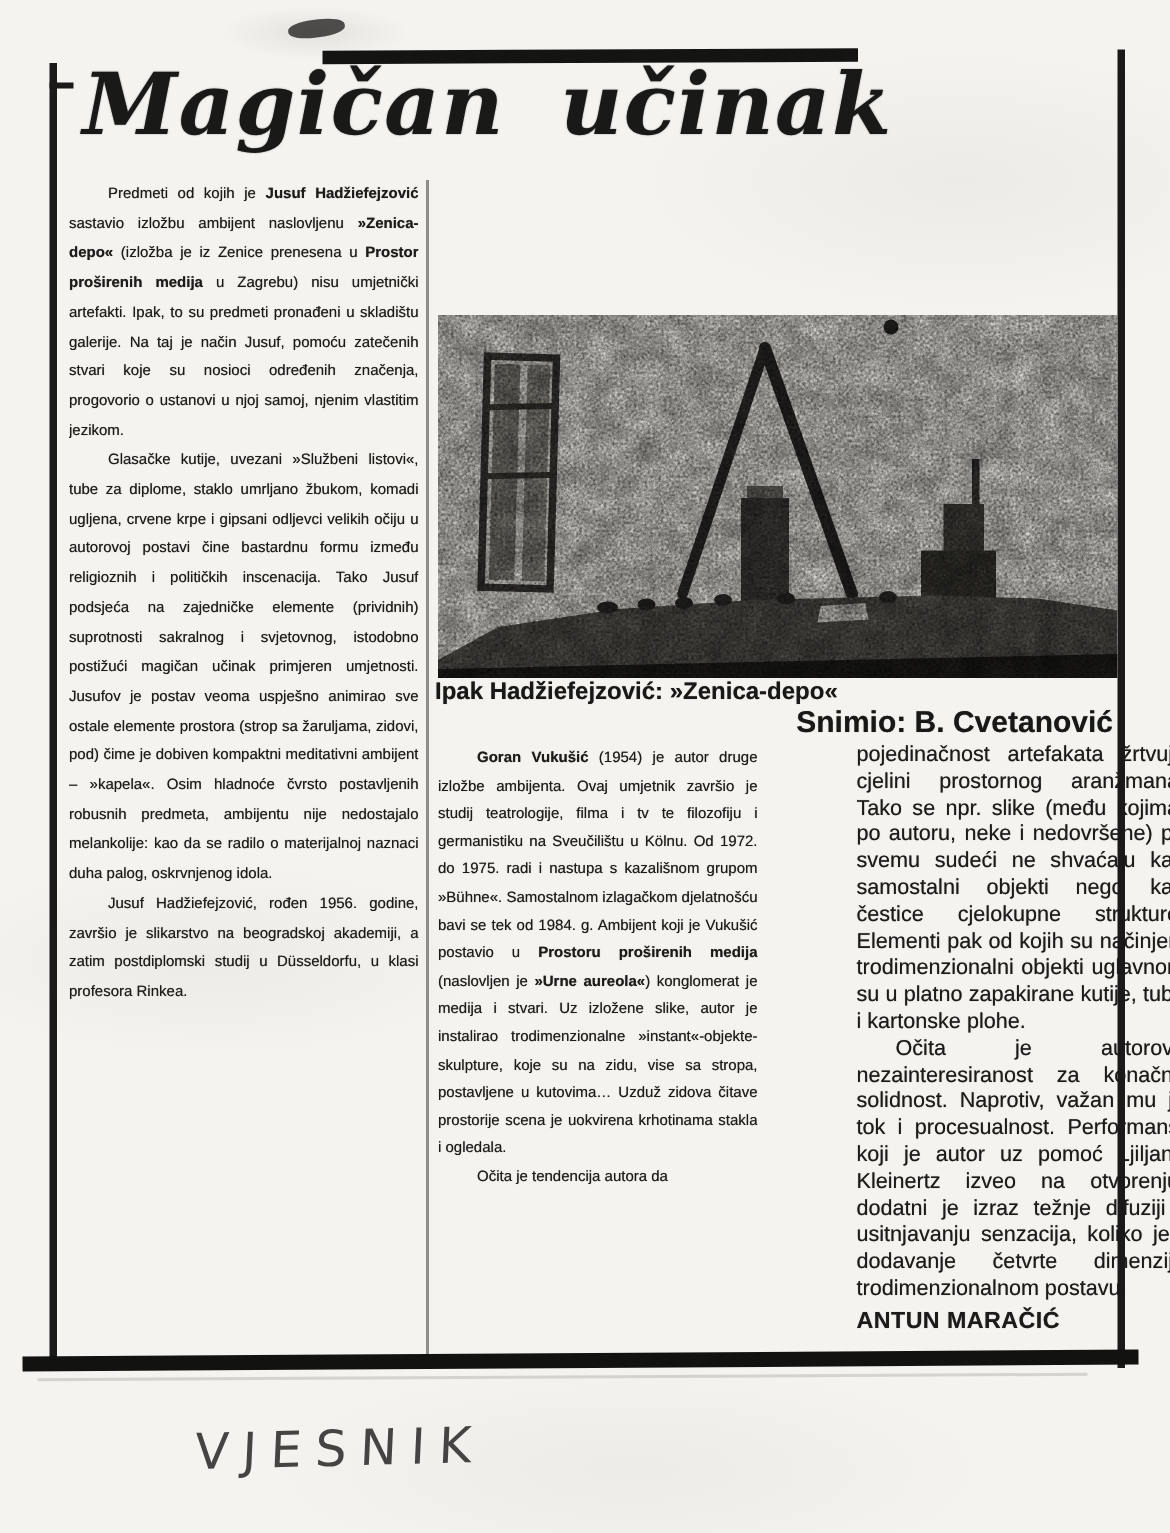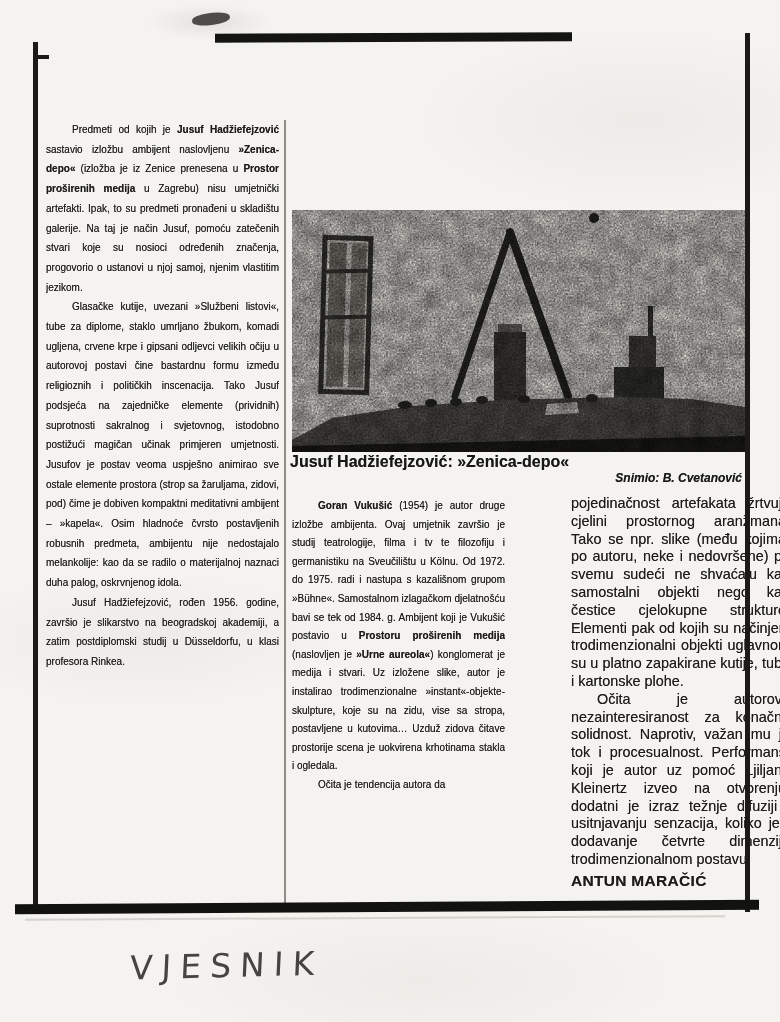--- a/index.html
+++ b/index.html
@@ -49,21 +49,21 @@
   .byline{margin-top:3px;font-weight:700;font-size:15.5px;letter-spacing:.3px;}
   
   .photo{position:absolute;left:292px;top:210px;width:453px;height:242px;}
   .caption{
     position:absolute;left:290px;top:452px;width:455px;
     font-weight:700;font-size:16px;line-height:19px;color:#181816;
     text-shadow:0 0 .5px rgba(24,24,22,.6);
   }
   .credit{
     position:absolute;left:290px;top:471px;width:452px;text-align:right;
-    font-weight:700;font-size:12px;color:#181816;text-shadow:0 0 .5px rgba(24,24,22,.6);font-style:italic;
+    font-weight:700;font-size:20px;color:#181816;text-shadow:0 0 .5px rgba(24,24,22,.6);
   }
   
   .handwriting{
     position:absolute;left:130px;top:946px;
     font-family:"DejaVu Sans", sans-serif;font-size:33px;font-weight:400;
     letter-spacing:9px;color:#454442;
     transform:rotate(-1.4deg) skewX(-4deg);
   }
 </style>
 </head>
@@ -73,20 +73,21 @@
 
   <div class="smudge-top"></div>
   <div class="bar-top"></div>
   <div class="rule-left"></div>
   <div class="rule-left-tick"></div>
   <div class="rule-right"></div>
   <div class="col-divider"></div>
   <div class="bar-bottom"></div>
   <div class="paper-edge"></div>
 
+  <div class="headline">Magičan učinak</div>
 
 
   <svg class="photo" viewBox="0 0 453 242" xmlns="http://www.w3.org/2000/svg">
     <defs>
       <filter id="grainF" x="0" y="0" width="100%" height="100%">
         <feTurbulence type="fractalNoise" baseFrequency="0.55" numOctaves="2" seed="7" result="t"></feTurbulence>
         <feColorMatrix in="t" type="matrix" values="0 0 0 0 0  0 0 0 0 0  0 0 0 0 0  0.9 0.9 0.9 0 -0.9"></feColorMatrix>
       </filter>
       <filter id="blotchF" x="0" y="0" width="100%" height="100%">
         <feTurbulence type="fractalNoise" baseFrequency="0.06" numOctaves="3" seed="11" result="t"></feTurbulence>
@@ -133,21 +134,21 @@
       <ellipse cx="300" cy="188" rx="6" ry="4" fill="#2f2e2b"></ellipse>
       <polygon points="0,236 453,226 453,242 0,242" fill="#1f1e1c"></polygon>
     </g>
 
     <circle cx="302" cy="8" r="5" fill="#2a2927"></circle>
 
     <rect width="453" height="242" filter="url(#blotchF)" opacity="0.5"></rect>
     <rect width="453" height="242" filter="url(#grainF)" opacity="0.55"></rect>
   </svg>
 
-  <div class="caption">Jusuf Hadžiefejzović: »Zenica-depo«</div>
+  <div class="caption">Ipak Hadžiefejzović: »Zenica-depo«</div>
   <div class="credit">Snimio: B. Cvetanović</div>
 
   <div class="bodycol col-left">
       <p><span>Predmeti od kojih je </span><span class="bold">Jusuf Hadžiefejzović</span><span> sastavio izložbu ambijent naslovljenu </span><span class="bold">»Zenica-depo«</span><span> (izložba je iz Zenice prenesena u </span><span class="bold">Prostor proširenih medija</span><span> u Zagrebu) nisu umjetnički artefakti. Ipak, to su predmeti pronađeni u skladištu galerije. Na taj je način Jusuf, pomoću zatečenih stvari koje su nosioci određenih značenja, progovorio o ustanovi u njoj samoj, njenim vlastitim jezikom.</span></p>
       <p><span>Glasačke kutije, uvezani »Službeni listovi«, tube za diplome, staklo umrljano žbukom, komadi ugljena, crvene krpe i gipsani odljevci velikih očiju u autorovoj postavi čine bastardnu formu između religioznih i političkih inscenacija. Tako Jusuf podsjeća na zajedničke elemente (prividnih) suprotnosti sakralnog i svjetovnog, istodobno postižući magičan učinak primjeren umjetnosti. Jusufov je postav veoma uspješno animirao sve ostale elemente prostora (strop sa žaruljama, zidovi, pod) čime je dobiven kompaktni meditativni ambijent – »kapela«. Osim hladnoće čvrsto postavljenih robusnih predmeta, ambijentu nije nedostajalo melankolije: kao da se radilo o materijalnoj naznaci duha palog, oskrvnjenog idola.</span></p>
       <p><span>Jusuf Hadžiefejzović, rođen 1956. godine, završio je slikarstvo na beogradskoj akademiji, a zatim postdiplomski studij u Düsseldorfu, u klasi profesora Rinkea.</span></p>
     </div>
   <div class="bodycol col-mid">
       <p><span class="bold">Goran Vukušić</span><span> (1954) je autor druge izložbe ambijenta. Ovaj umjetnik završio je studij teatrologije, filma i tv te filozofiju i germanistiku na Sveučilištu u Kölnu. Od 1972. do 1975. radi i nastupa s kazališnom grupom »Bühne«. Samostalnom izlagačkom djelatnošću bavi se tek od 1984. g. Ambijent koji je Vukušić postavio u </span><span class="bold">Prostoru proširenih medija</span><span> (naslovljen je </span><span class="bold">»Urne aureola«</span><span>) konglomerat je medija i stvari. Uz izložene slike, autor je instalirao trodimenzionalne »instant«-objekte-skulpture, koje su na zidu, vise sa stropa, postavljene u kutovima… Uzduž zidova čitave prostorije scena je uokvirena krhotinama stakla i ogledala.</span></p>
       <p><span>Očita je tendencija autora da</span></p>

